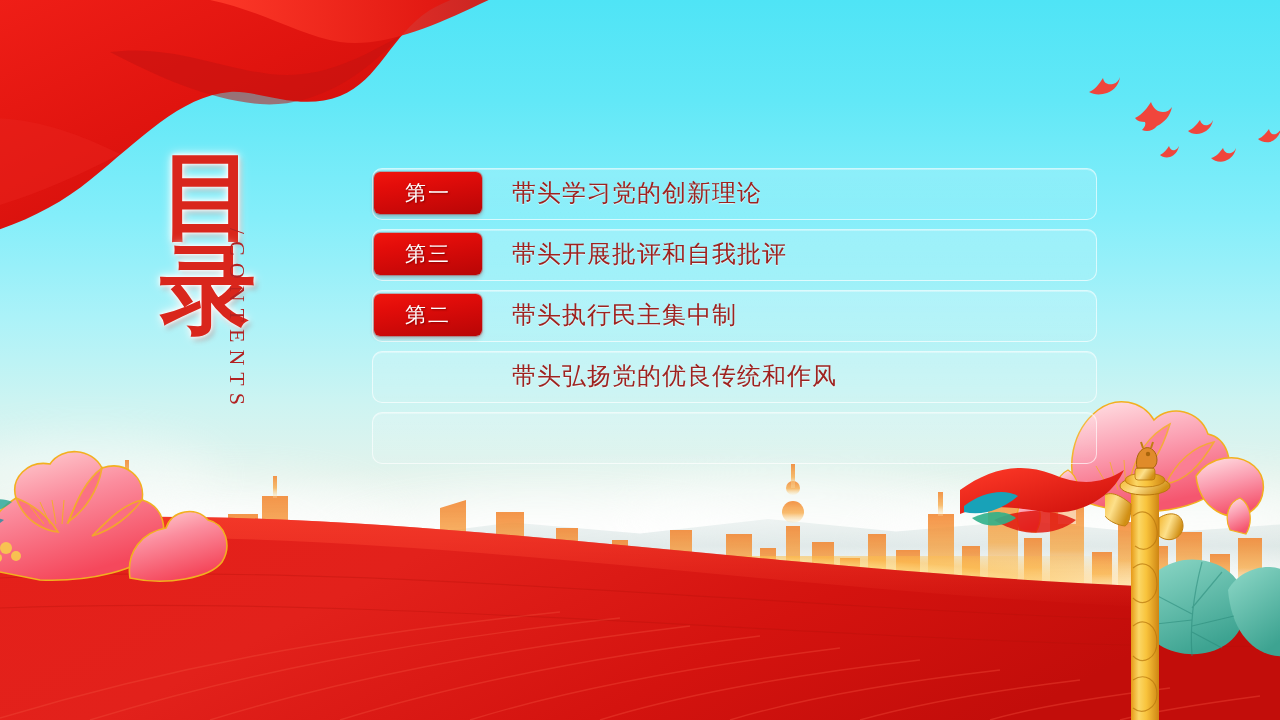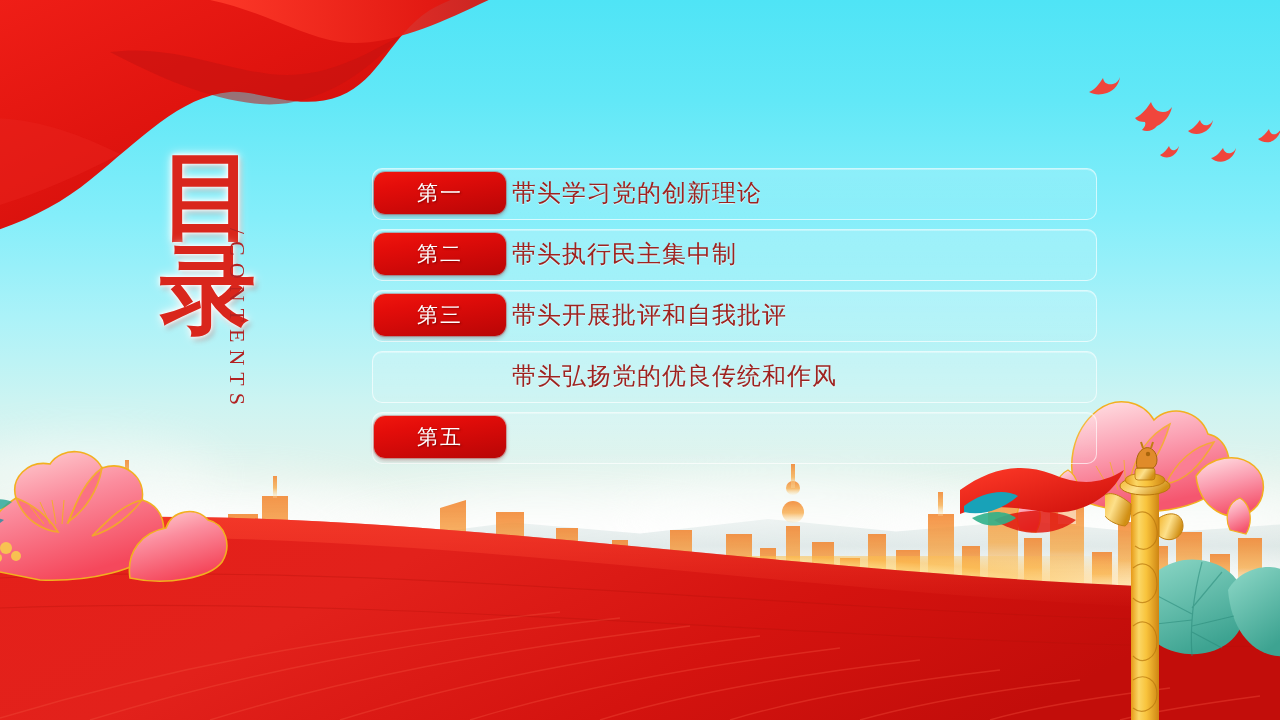--- a/index.html
+++ b/index.html
@@ -77,22 +77,22 @@
   .toc{position:absolute;left:352px;top:168px;width:745px;}
   .row{position:relative;height:50px;margin-bottom:11px;}
   .row-panel{
     position:absolute;left:20px;top:0;right:0;height:50px;
     border:1px solid rgba(255,255,255,.62);
     border-radius:10px;
     background:linear-gradient(180deg,rgba(255,255,255,.17),rgba(255,255,255,.06));
     box-shadow:0 1px 0 rgba(255,255,255,.35) inset;
   }
   .badge{
-    position:absolute;left:22px;top:4px;width:132px;height:42px;
-    border-radius:11px;
+    position:absolute;left:22px;top:4px;width:108px;height:42px;
+    border-radius:6px;
     background:linear-gradient(170deg,#f0160d 0%,#e30d0a 28%,#cf0908 62%,#b80606 100%);
     box-shadow:0 2px 4px rgba(120,20,20,.35), 0 0 0 1px rgba(200,0,0,.25);
     display:flex;align-items:center;justify-content:center;text-align:right;
   }
   .badge-label{
     color:#fff;font-size:21px;letter-spacing:2px;
     font-family:"Liberation Serif",serif;
     text-shadow:1px 1px 2px rgba(110,0,0,.75);
   }
   .row-text{
@@ -399,41 +399,38 @@
         <div class="row-panel"></div>
         <div class="badge">
           <span class="badge-label">第一</span>
         </div>
         <div class="row-text">带头学习党的创新理论</div>
       </div>
 
       <div class="row">
         <div class="row-panel"></div>
         <div class="badge">
+          <span class="badge-label">第三</span>
+        </div>
+        <div class="row-text">带头开展批评和自我批评</div>
+      </div>
+
+      <div class="row">
+        <div class="row-panel"></div>
+        <div class="badge">
           <span class="badge-label">第二</span>
         </div>
         <div class="row-text">带头执行民主集中制</div>
       </div>
 
       <div class="row">
         <div class="row-panel"></div>
-        <div class="badge">
-          <span class="badge-label">第三</span>
-        </div>
-        <div class="row-text">带头开展批评和自我批评</div>
+        <div class="row-text">带头弘扬党的优良传统和作风</div>
       </div>
 
       <div class="row">
         <div class="row-panel"></div>
-        <div class="row-text">带头弘扬党的优良传统和作风</div>
-      </div>
-
-      <div class="row">
-        <div class="row-panel"></div>
-        <div class="badge">
-          <span class="badge-label">第五</span>
-        </div>
       </div>
 
     </div>
   </div>
 
 </div>
 
 </body></html>

